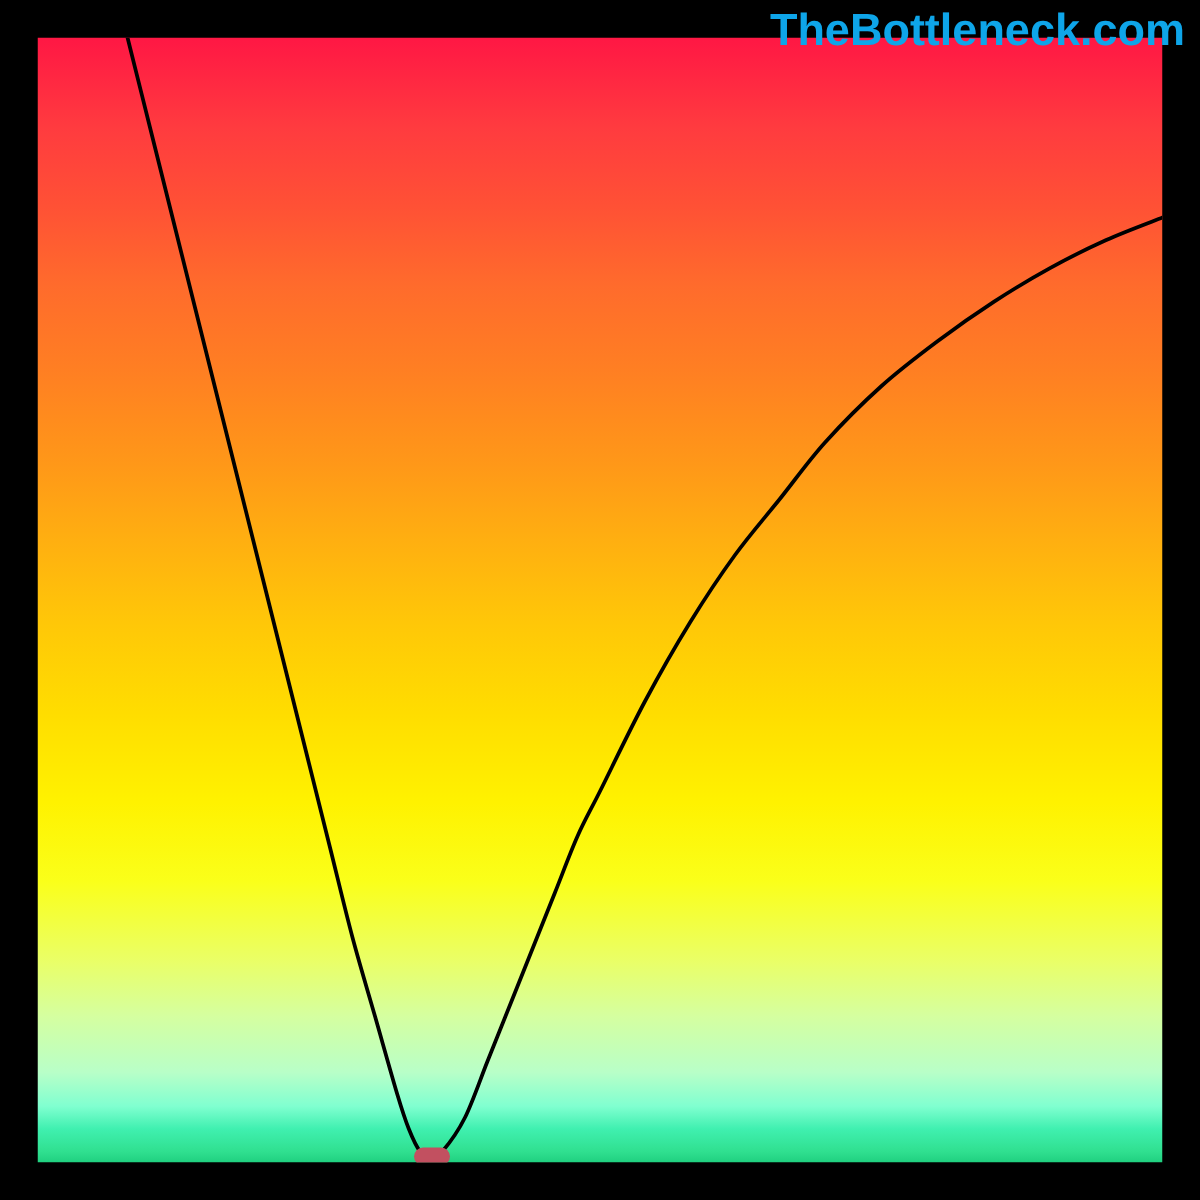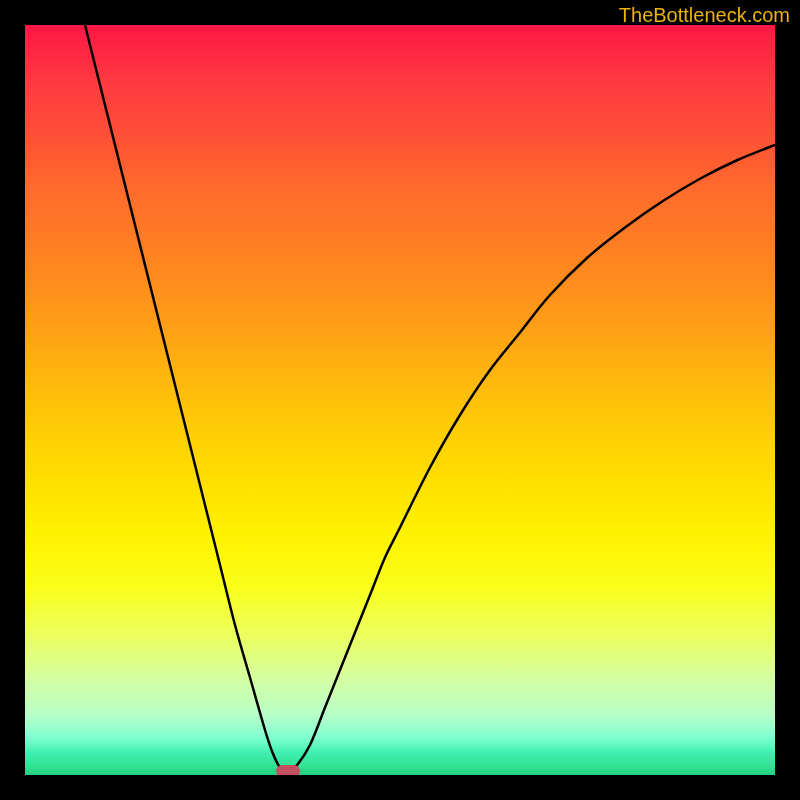--- a/index.html
+++ b/index.html
@@ -11,24 +11,24 @@
     width: 800px;
     height: 800px;
     background: #000;
     position: relative;
     font-family: Arial, sans-serif;
   }
   .watermark {
     position: absolute;
     top: 4px;
     right: 10px;
-    color: #eab308;
-    font-size: 20px;
+    color: #0ea5e9;
+    font-size: 30px;
     z-index: 10;
-    font-weight: 400;
+    font-weight: 700;
   }
   .chart-container {
     position: absolute;
     top: 25px;
     left: 25px;
     width: 750px;
     height: 750px;
     overflow: hidden;
   }
   .gradient-bg {

